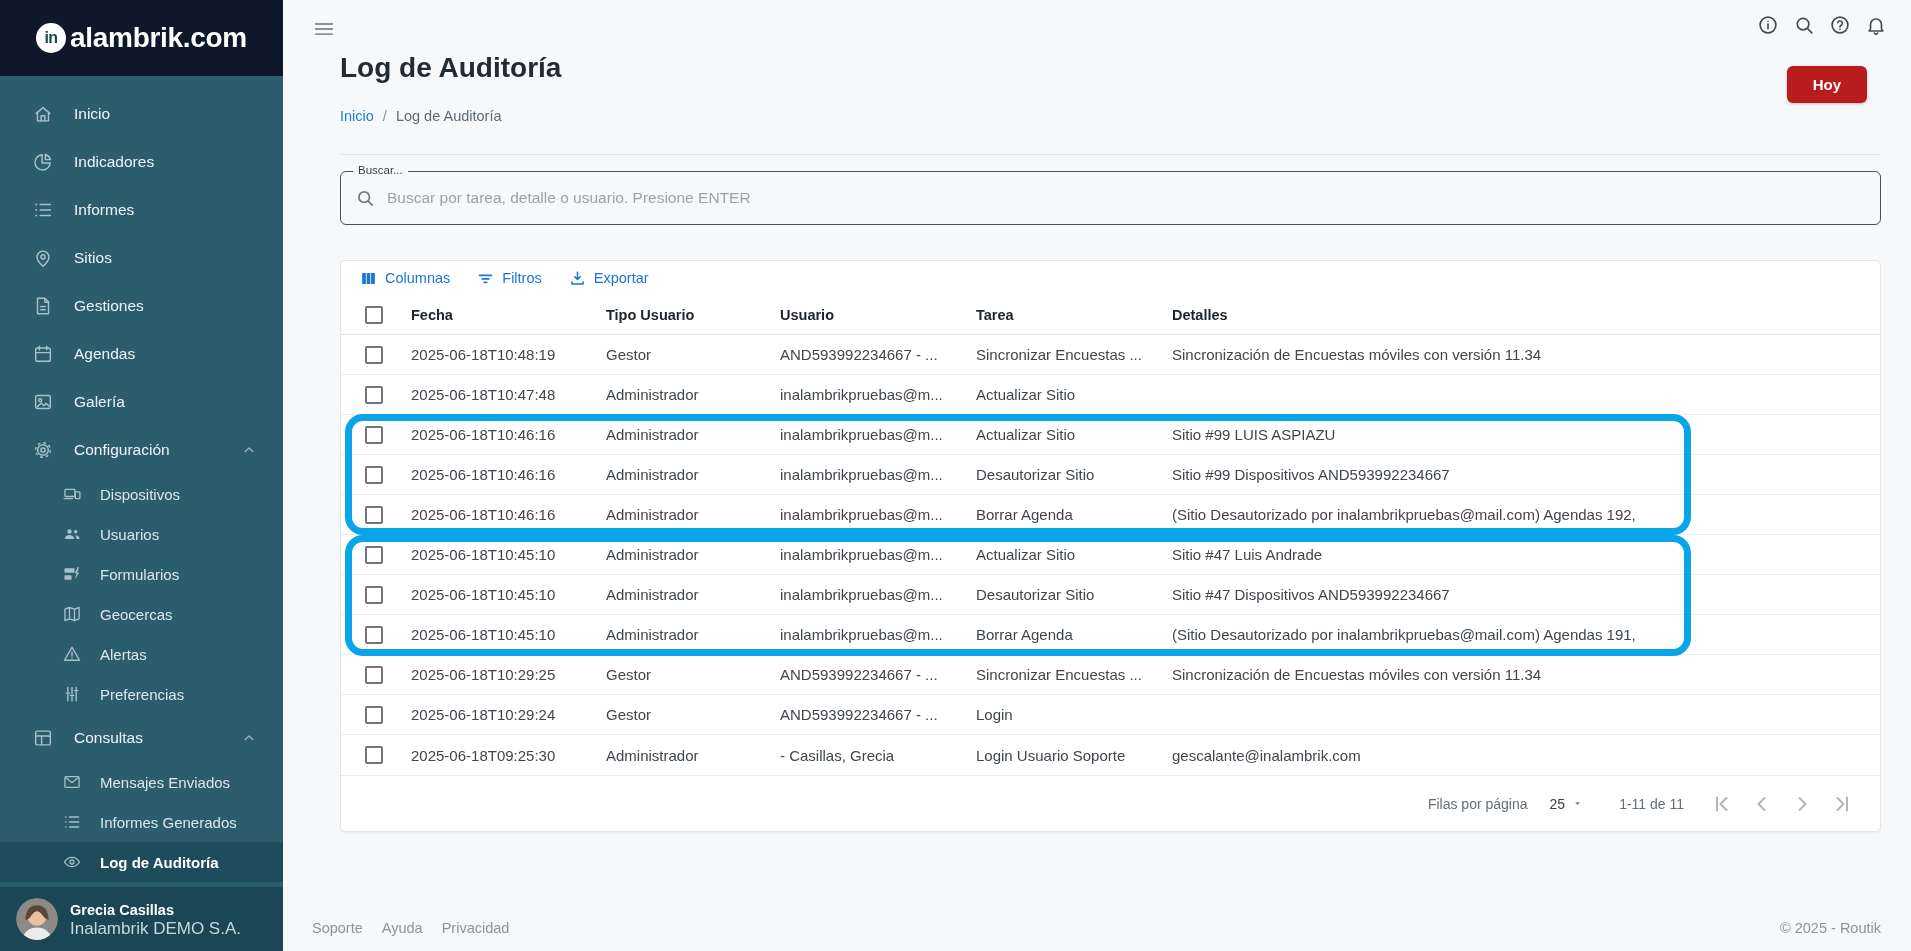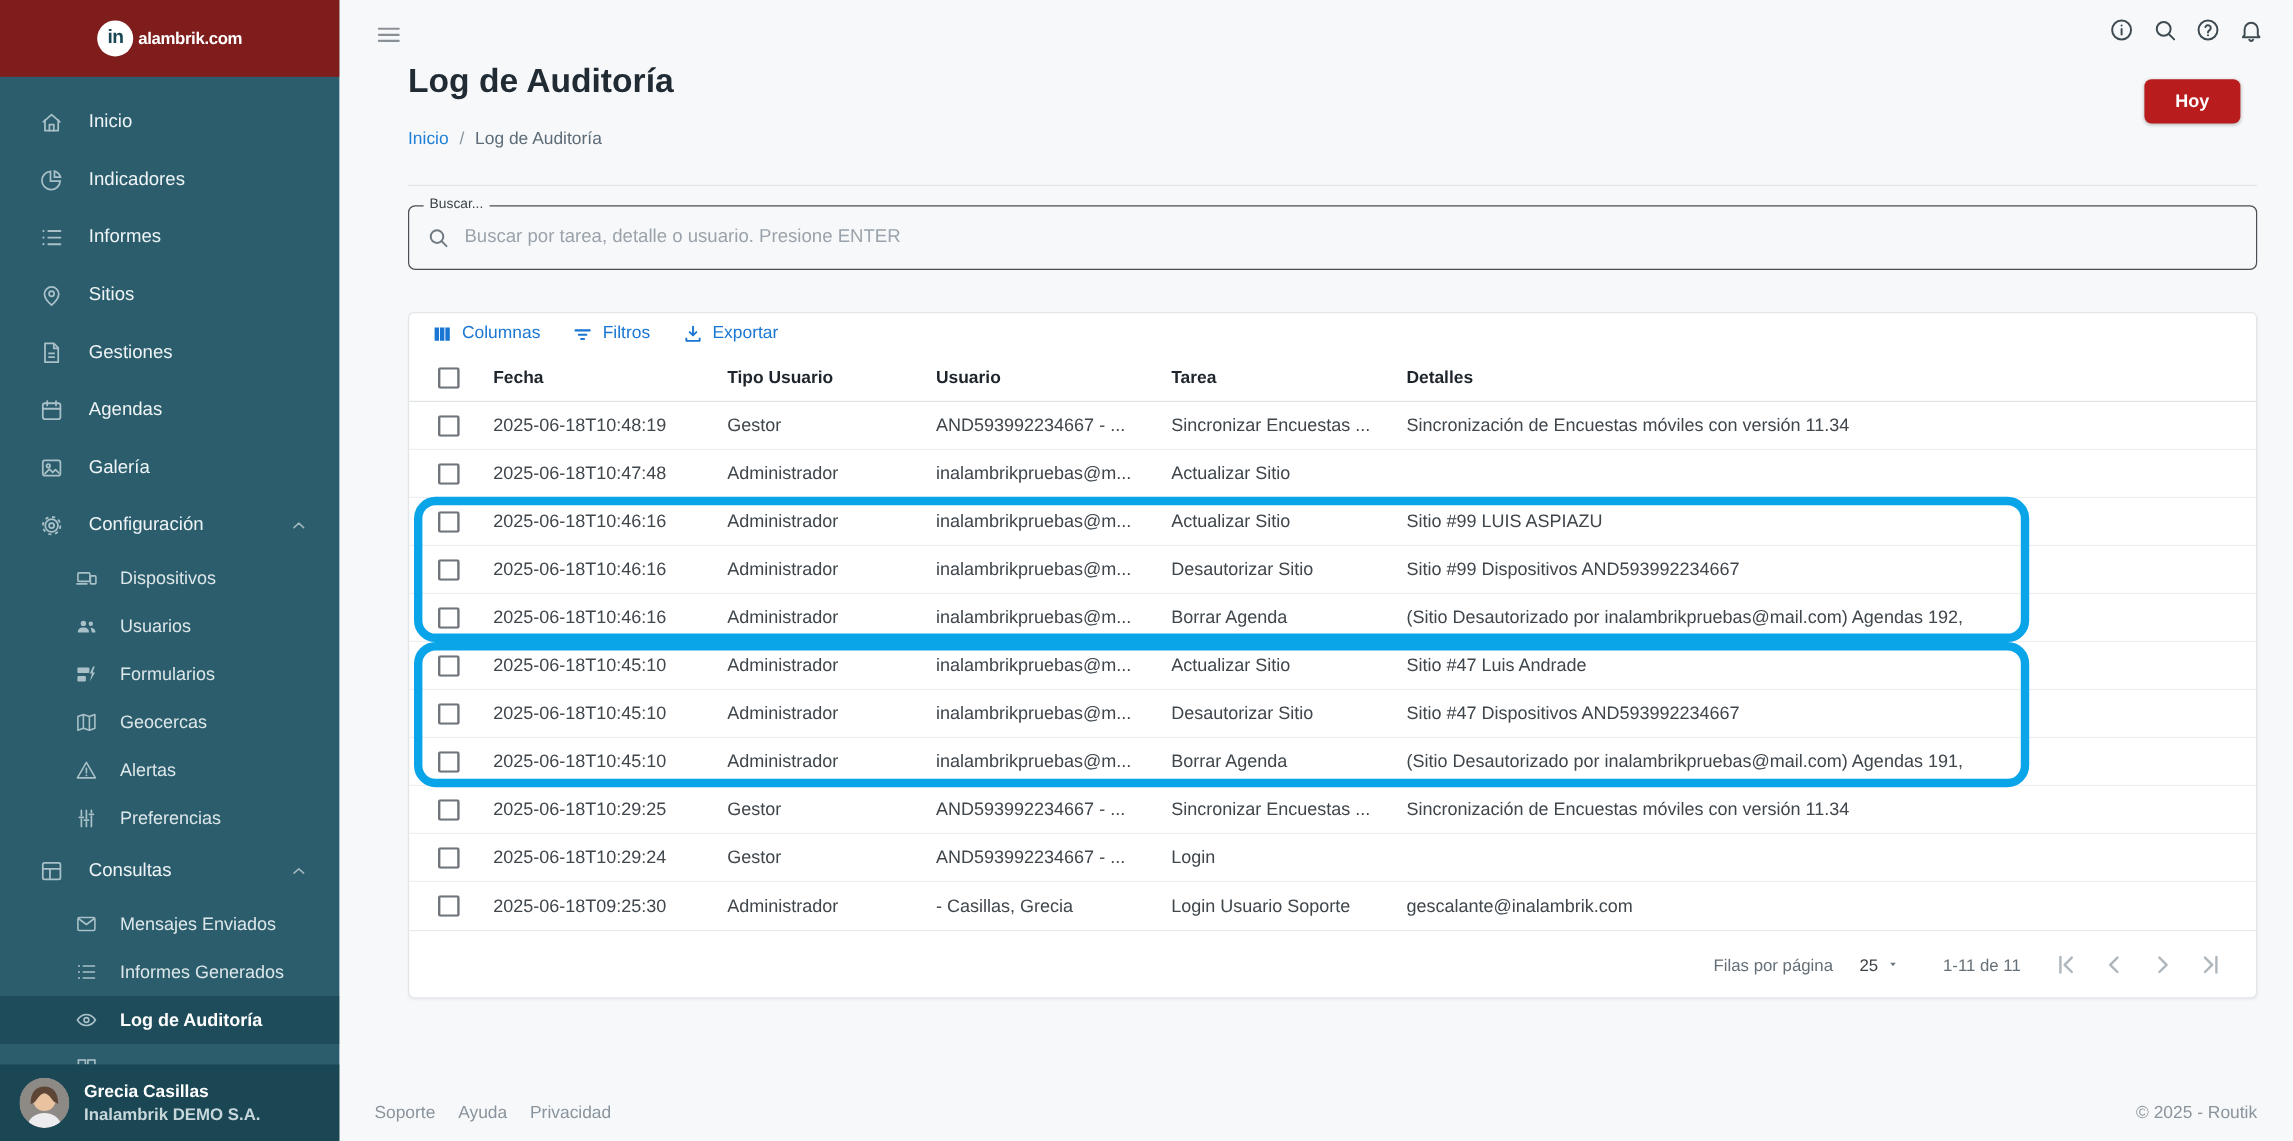--- a/index.html
+++ b/index.html
@@ -2,35 +2,35 @@
 <html><head>
 <meta charset="utf-8">
 <style>
   * { margin:0; padding:0; box-sizing:border-box; }
   html,body { width:1911px; height:951px; overflow:hidden; }
   body { font-family:"Liberation Sans", sans-serif; }
   .screen { width:1911px; height:951px; display:flex; background:#f7f8fa; }
 
   
   .sidebar { width:283px; height:100%; background:#2b5d6c; display:flex; flex-direction:column; flex-shrink:0; }
-  .logo-band { height:64px; background:#7f1d1d; display:flex; align-items:center; justify-content:center; gap:4px; cursor:pointer; }
+  .logo-band { height:76px; background:#0f172a; display:flex; align-items:center; justify-content:center; gap:4px; cursor:pointer; }
   .logo-circle { width:30px; height:30px; border-radius:50%; background:#ffffff; color:#1a4753; font-weight:bold; font-size:16px; display:flex; align-items:center; justify-content:center; letter-spacing:-0.5px; }
-  .logo-text { color:#ffffff; font-weight:bold; font-size:14px; letter-spacing:-0.3px; }
+  .logo-text { color:#ffffff; font-weight:bold; font-size:28px; letter-spacing:-0.3px; }
   .nav { flex:1; overflow:hidden; padding-top:14px; }
   .nav-item { display:flex; align-items:center; height:48px; padding-left:32px; gap:20px; color:#eef4f6; font-size:15.5px; cursor:pointer; }
   .nav-item .nicon { width:22px; height:22px; color:#a9c0c8; flex-shrink:0; }
   .nav-sub { display:flex; align-items:center; height:40px; padding-left:62px; gap:18px; color:#dde7ea; font-size:15px; cursor:pointer; }
   .nav-sub .nicon { width:20px; height:20px; color:#a9c0c8; flex-shrink:0; }
   .nav-sub.active { background:#1e4c5a; font-weight:bold; color:#ffffff; }
   .chevron { margin-left:auto; margin-right:26px; width:16px; height:16px; color:#9fb5bd; }
   .nicon svg, .chevron svg { width:100%; height:100%; }
   .user-panel { height:64px; background:#1a4753; display:flex; align-items:center; padding-left:16px; gap:12px; cursor:pointer; }
   .avatar { width:42px; height:42px; border-radius:50%; overflow:hidden; flex-shrink:0; }
   .user-name { color:#ffffff; font-size:14.5px; font-weight:bold; line-height:19px; }
-  .user-org { color:#c7d6db; font-size:14px; line-height:17px;font-weight:bold; }
+  .user-org { color:#c7d6db; font-size:17px; line-height:17px; }
 
   
   .main { flex:1; position:relative; background:#f7f8fa; }
   .hamburger { position:absolute; top:18px; left:30px; width:22px; height:22px; color:#8a9196; cursor:pointer; }
   .top-icons { position:absolute; top:14px; right:24px; display:flex; gap:14px; }
   .top-icons .ticon { width:22px; height:22px; color:#3f4b52; cursor:pointer; }
   .ticon svg { width:100%; height:100%; }
 
   .page-title { position:absolute; top:52px; left:57px; font-size:28px; font-weight:bold; color:#212b33; }
   .breadcrumb { position:absolute; top:108px; left:57px; font-size:14.5px; display:flex; gap:9px; align-items:center; }

